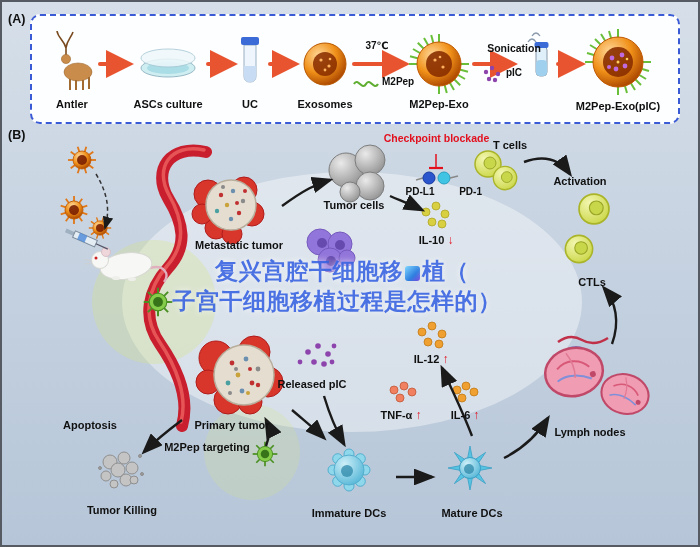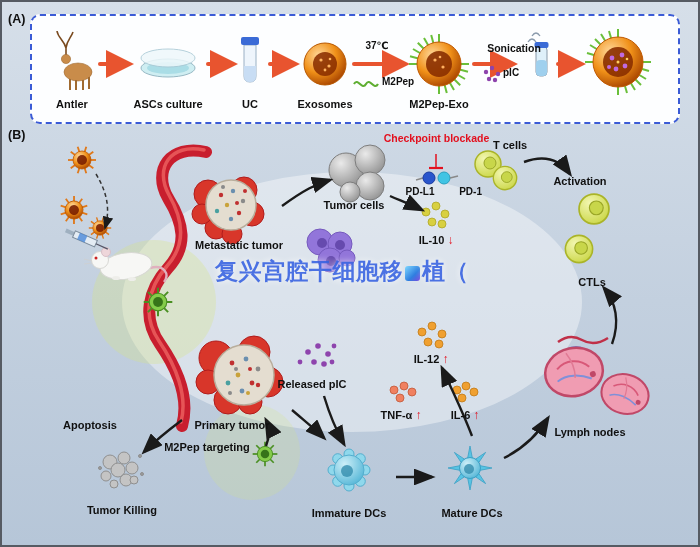--- a/index.html
+++ b/index.html
@@ -411,24 +411,25 @@
   </svg>
 
   <div class="lbl plabel" style="left:6px;top:10px;width:30px;text-align:left;">(A)</div>
   <div class="lbl plabel" style="left:6px;top:126px;width:30px;text-align:left;">(B)</div>
 
   <div class="lbl" style="left:35px;top:96px;width:70px;">Antler</div>
   <div class="lbl" style="left:121px;top:96px;width:90px;">ASCs culture</div>
   <div class="lbl" style="left:228px;top:96px;width:40px;">UC</div>
   <div class="lbl" style="left:283px;top:96px;width:80px;">Exosomes</div>
   <div class="lbl" style="left:392px;top:96px;width:90px;">M2Pep-Exo</div>
+  <div class="lbl" style="left:551px;top:98px;width:130px;">M2Pep-Exo(pIC)</div>
   <div class="lbl s10" style="left:352px;top:38px;width:46px;">37℃</div>
   <div class="lbl s10" style="left:380px;top:74px;width:50px;text-align:left;">M2Pep</div>
   <div class="lbl s105" style="left:474px;top:40px;width:76px;">Sonication</div>
-  <div class="lbl s10" style="left:501px;top:65px;width:30px;text-align:left;">pIC</div>
+  <div class="lbl s10" style="left:490px;top:65px;width:30px;text-align:right;">pIC</div>
 
   <div class="lbl s105 red" style="left:362px;top:124px;width:145px;">Checkpoint blockade</div>
   <div class="lbl" style="left:307px;top:197px;width:90px;">Tumor cells</div>
   <div class="lbl s10" style="left:396px;top:184px;width:44px;">PD-L1</div>
   <div class="lbl s10" style="left:444px;top:184px;width:36px;text-align:right;">PD-1</div>
   <div class="lbl" style="left:478px;top:137px;width:60px;">T cells</div>
   <div class="lbl" style="left:543px;top:152px;width:70px;margin-top:21px;">Activation</div>
   <div class="lbl" style="left:565px;top:274px;width:50px;">CTLs</div>
   <div class="lbl" style="left:172px;top:237px;width:130px;">Metastatic tumor</div>
   <div class="lbl" style="left:260px;top:376px;width:100px;">Released pIC</div>
@@ -453,14 +454,15 @@
     <span class="cyt-arrow">↑</span>
   </div>
   <div class="lbl" style="left:436px;top:406px;width:54px;">
     <span>IL-6</span>
     <span class="cyt-arrow">↑</span>
   </div>
 
   <div class="wm" style="left:160px;top:254px;width:360px;">
     <span>复兴宫腔干细胞移</span><span class="wm-icon"></span><span>植（</span>
   </div>
+  <div class="wm" style="left:150px;top:284px;width:370px;">子宫干细胞移植过程是怎样的）</div>
 
 </div>
 
 </body></html>

